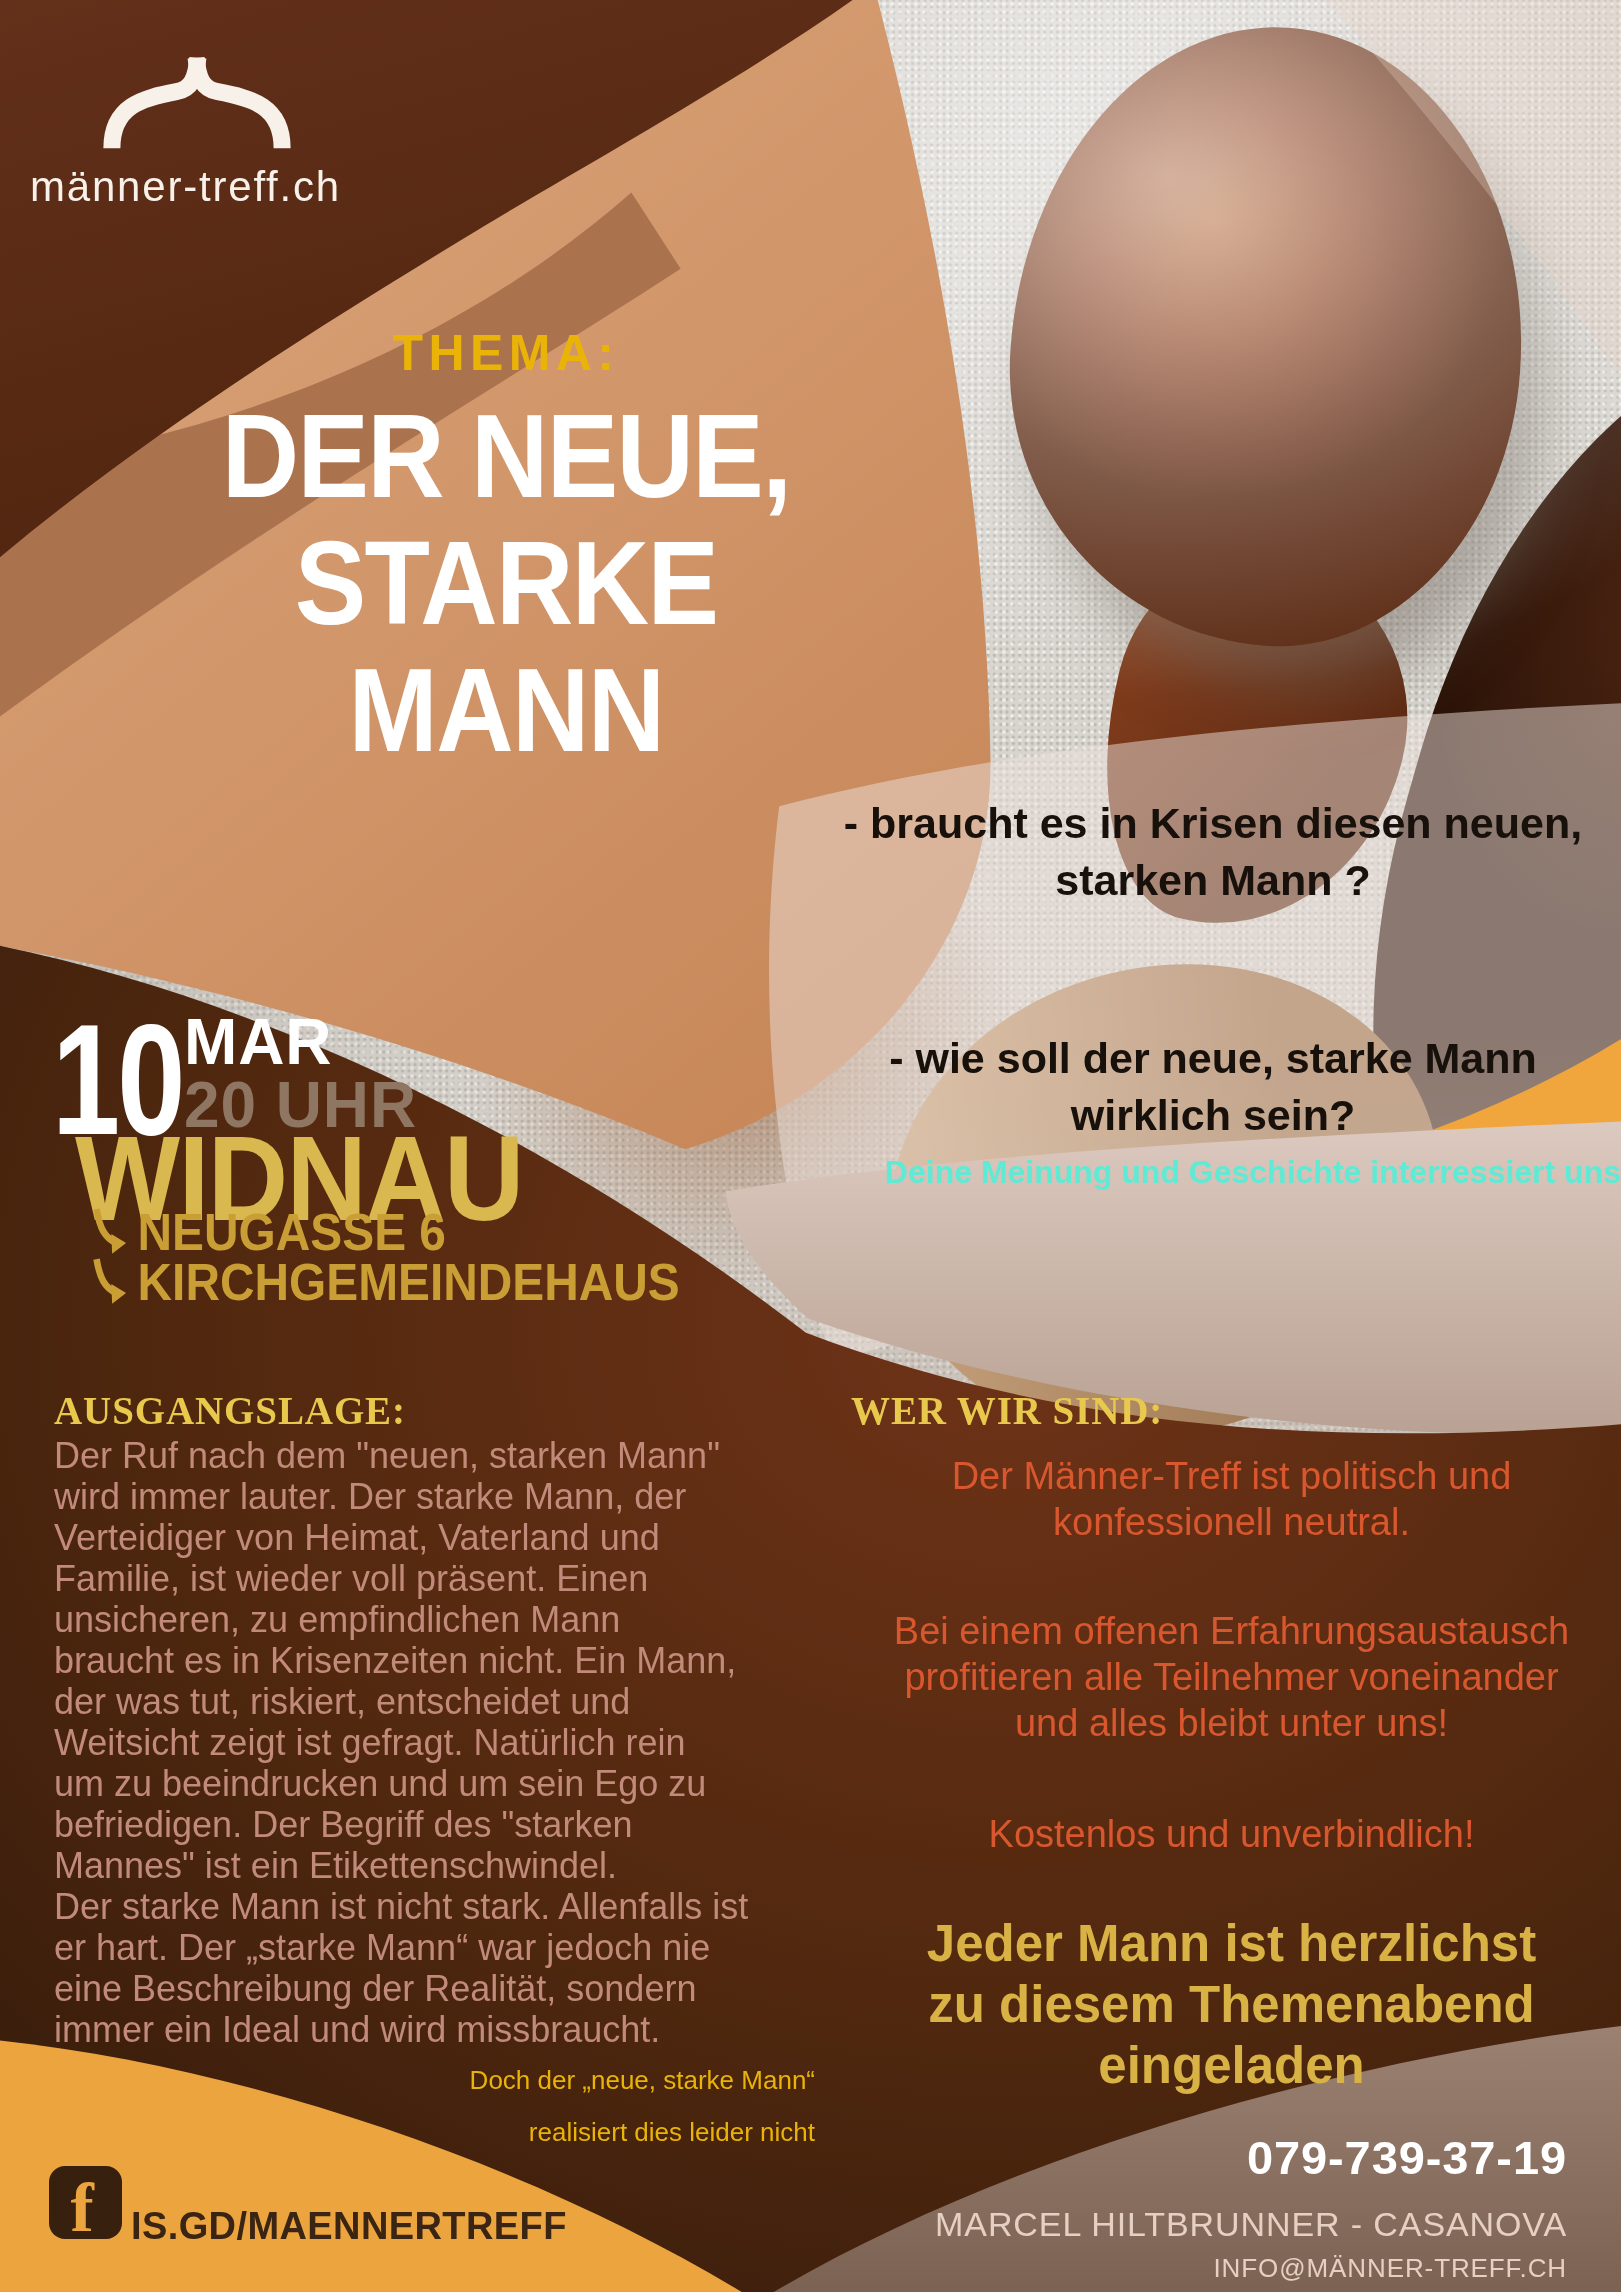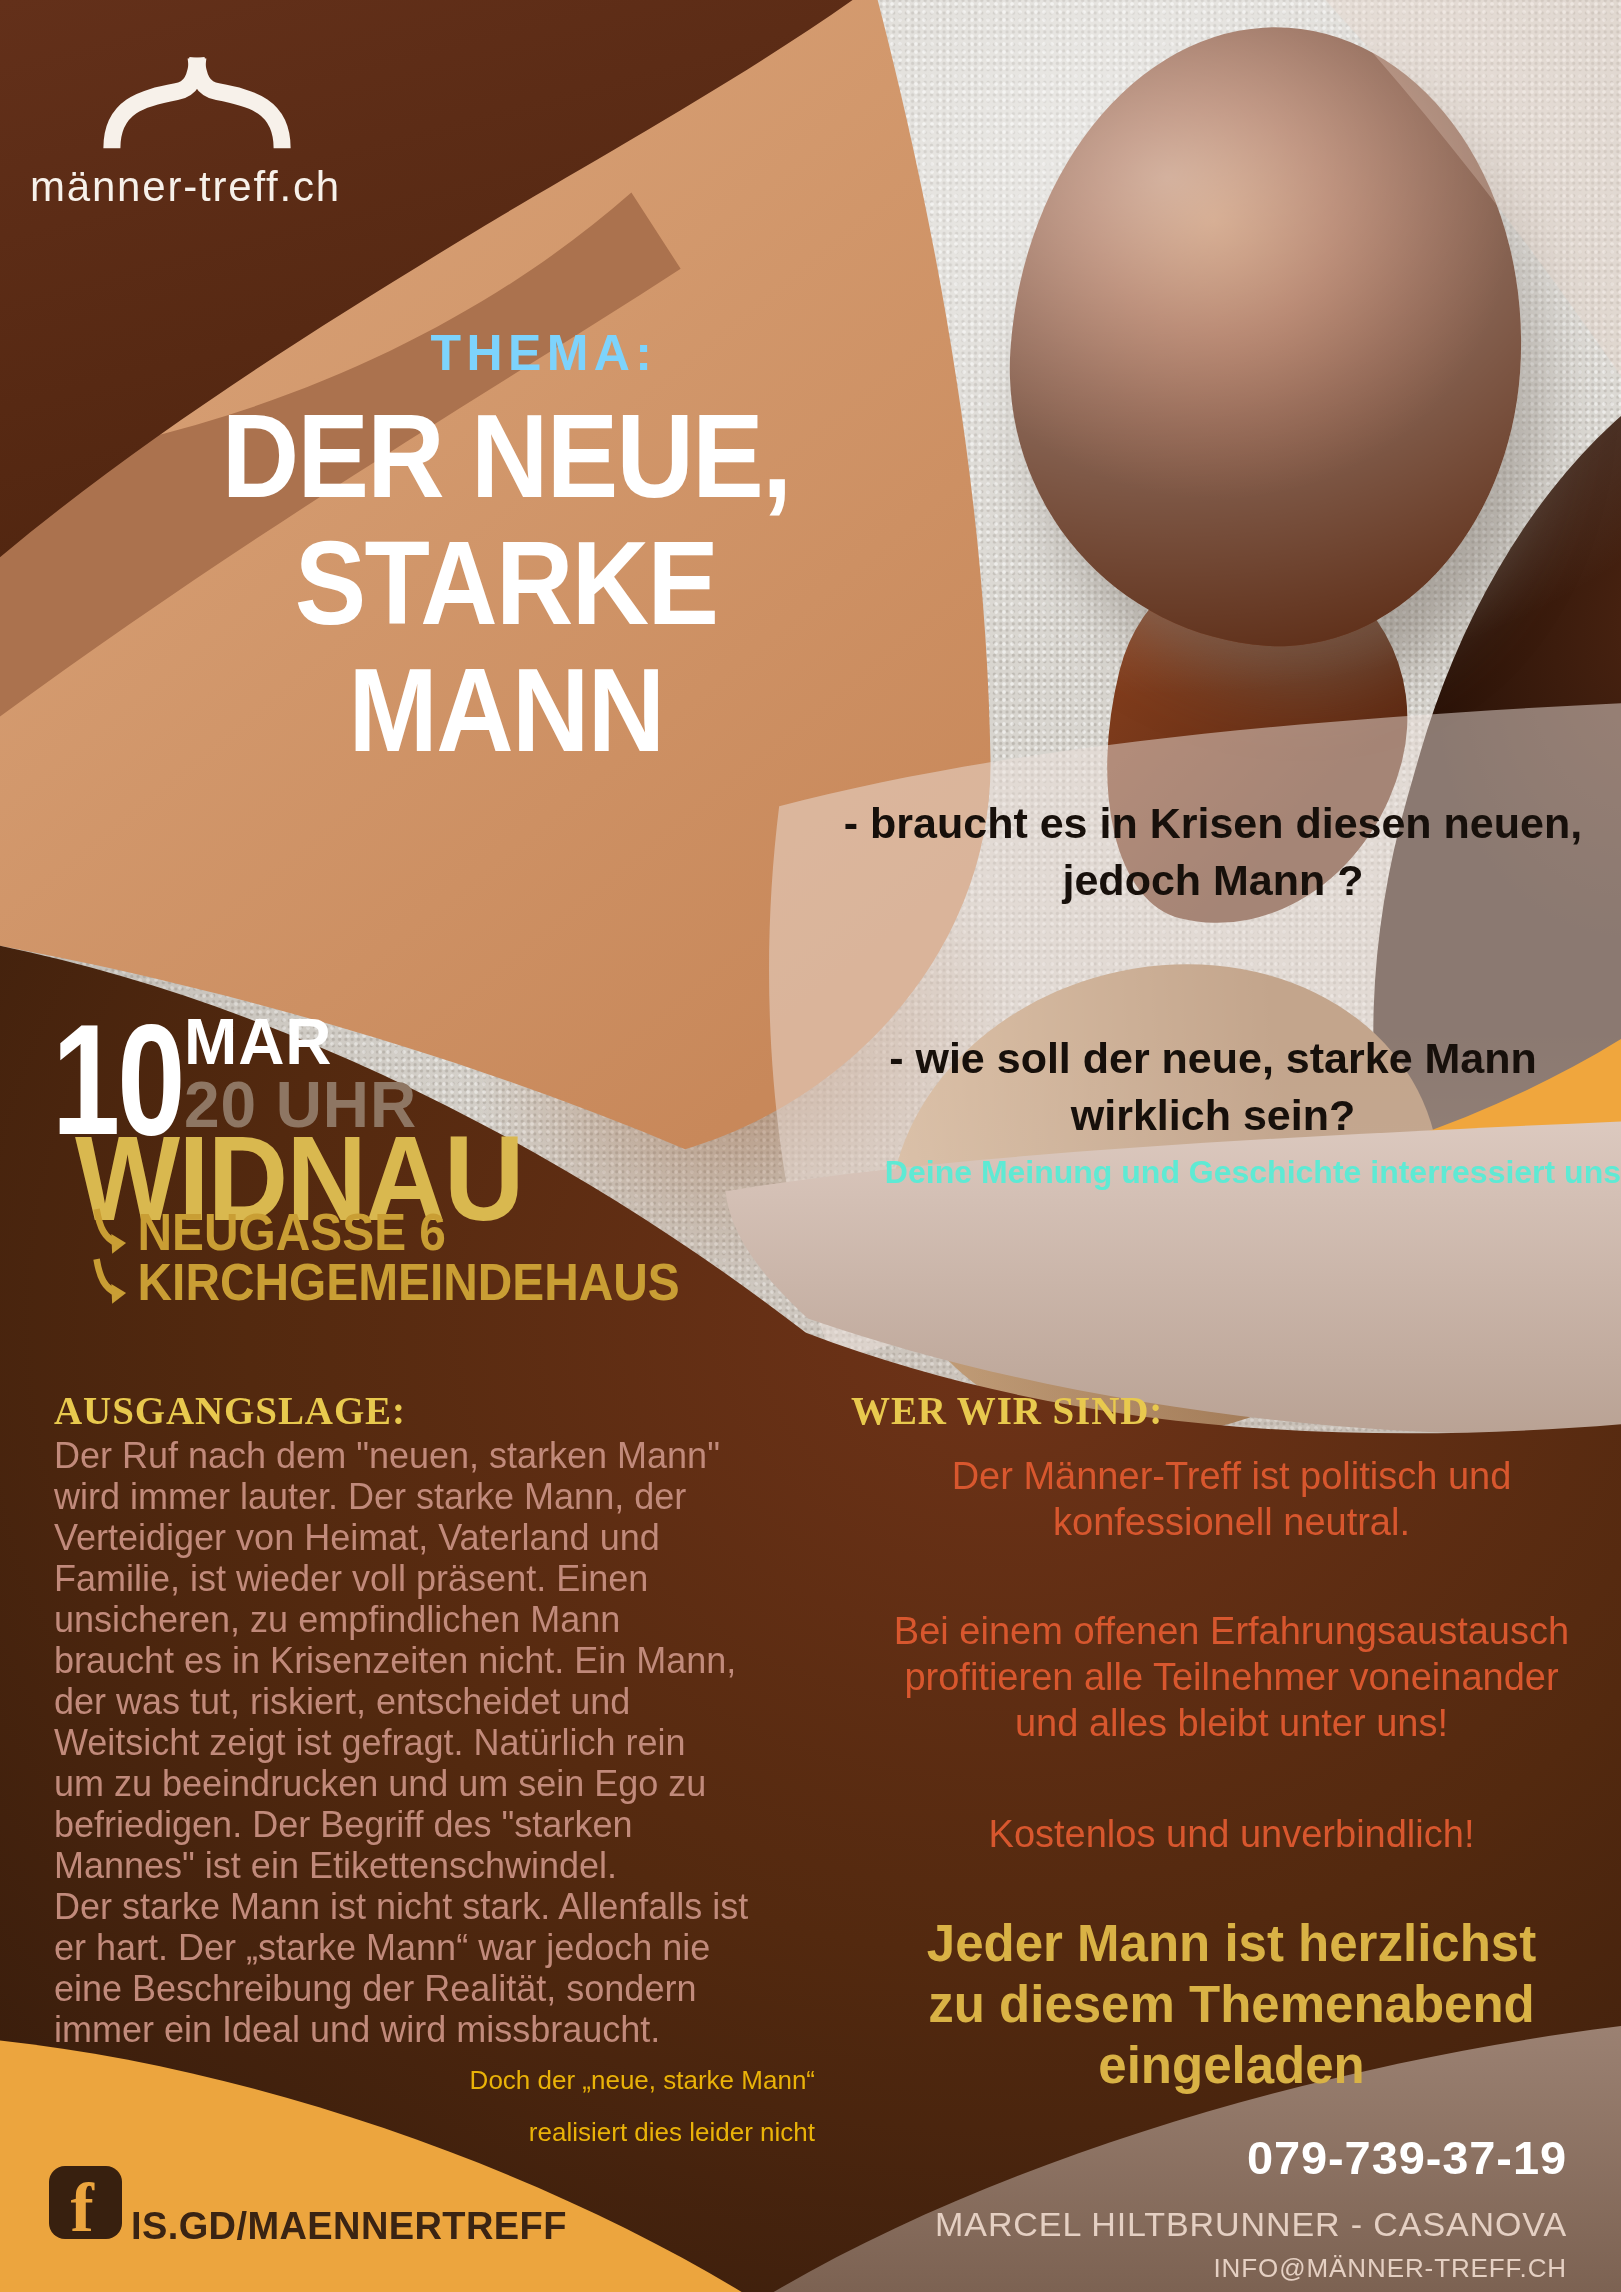--- a/index.html
+++ b/index.html
@@ -33,21 +33,21 @@
     border-radius:50%; transform:rotate(-14deg);
     background:linear-gradient(100deg,#d2a97c,#9a6a3e 70%);}
   .sc-fg{position:absolute;left:466px;top:788px;width:555px;height:502px;border-radius:50%;
     background:radial-gradient(rgba(150,92,52,0.65), rgba(150,92,52,0) 70%); filter:blur(7.2px);}
   
   .shapes{position:absolute;left:0;top:0;width:1621px;height:2293px;}
   
   .txt{position:absolute; z-index:5;}
   .pre{white-space:pre-line;}
   .logo-text{left:30px;top:163px;width:376px;color:#f7f1ea;font-size:42px;font-weight:300;letter-spacing:1.8px;}
-  .kicker{left:0;top:324px;width:1012px;text-align:center;color:#7dd3fc;font-size:50px;font-weight:bold;letter-spacing:5.4px;margin-left:38px;}
+  .kicker{left:0;top:324px;width:1012px;text-align:center;color:#eab308;font-size:50px;font-weight:bold;letter-spacing:5.4px;}
   .title{left:0;top:392px;width:1012px;text-align:center;color:#fff;font-size:119px;line-height:127px;
     font-weight:bold;letter-spacing:-1.8px;transform:scaleX(.9);transform-origin:50% 0;}
   .q{width:788px;left:819px;text-align:center;color:#17100b;font-weight:bold;font-size:43px;line-height:57px;}
   .q1{top:795px;} .q2{top:1030px;}
   .note{left:851px;top:1154px;width:770px;text-align:right;color:#5eead4;font-weight:bold;font-size:32px;}
   .day{left:52px;top:1001px;color:#fff;font-size:157px;font-weight:bold;line-height:1;
     transform:scaleX(.78);transform-origin:0 0;letter-spacing:-3.6px;}
   .month{left:184px;top:1005px;color:#fff;font-size:64px;font-weight:bold;letter-spacing:0.9px;}
   .time{left:184px;top:1068px;color:#8e7663;font-size:64px;font-weight:bold;letter-spacing:0.9px;}
   .city{left:75px;top:1118px;color:#d9b84f;font-size:121px;font-weight:bold;line-height:1;
@@ -127,21 +127,21 @@
     <path d="M30,133 C30,86 64,77 102,70 C119,67 124,54 126,32" fill="none" stroke="#f7f1ea" stroke-width="19"></path>
     <path d="M220,133 C220,86 186,77 148,70 C131,67 126,54 124,32" fill="none" stroke="#f7f1ea" stroke-width="19"></path>
   </svg>
   <div class="txt logo-text">männer-treff.ch</div>
 
   <div class="txt kicker">THEMA:</div>
   <div class="txt title pre">DER NEUE, STARKE
 MANN</div>
 
   <div class="txt q q1 pre">- braucht es in Krisen diesen neuen,
-jedoch Mann ?</div>
+starken Mann ?</div>
   <div class="txt q q2 pre">- wie soll der neue, starke Mann
 wirklich sein?</div>
   <div class="txt note">Deine Meinung und Geschichte interressiert uns</div>
 
   <div class="txt day">10</div>
   <div class="txt month">MAR</div>
   <div class="txt time">20 UHR</div>
   <div class="txt city">WIDNAU</div>
   <div class="txt addr addr1">
     <svg width="41" height="47" viewBox="0 0 46 52">

